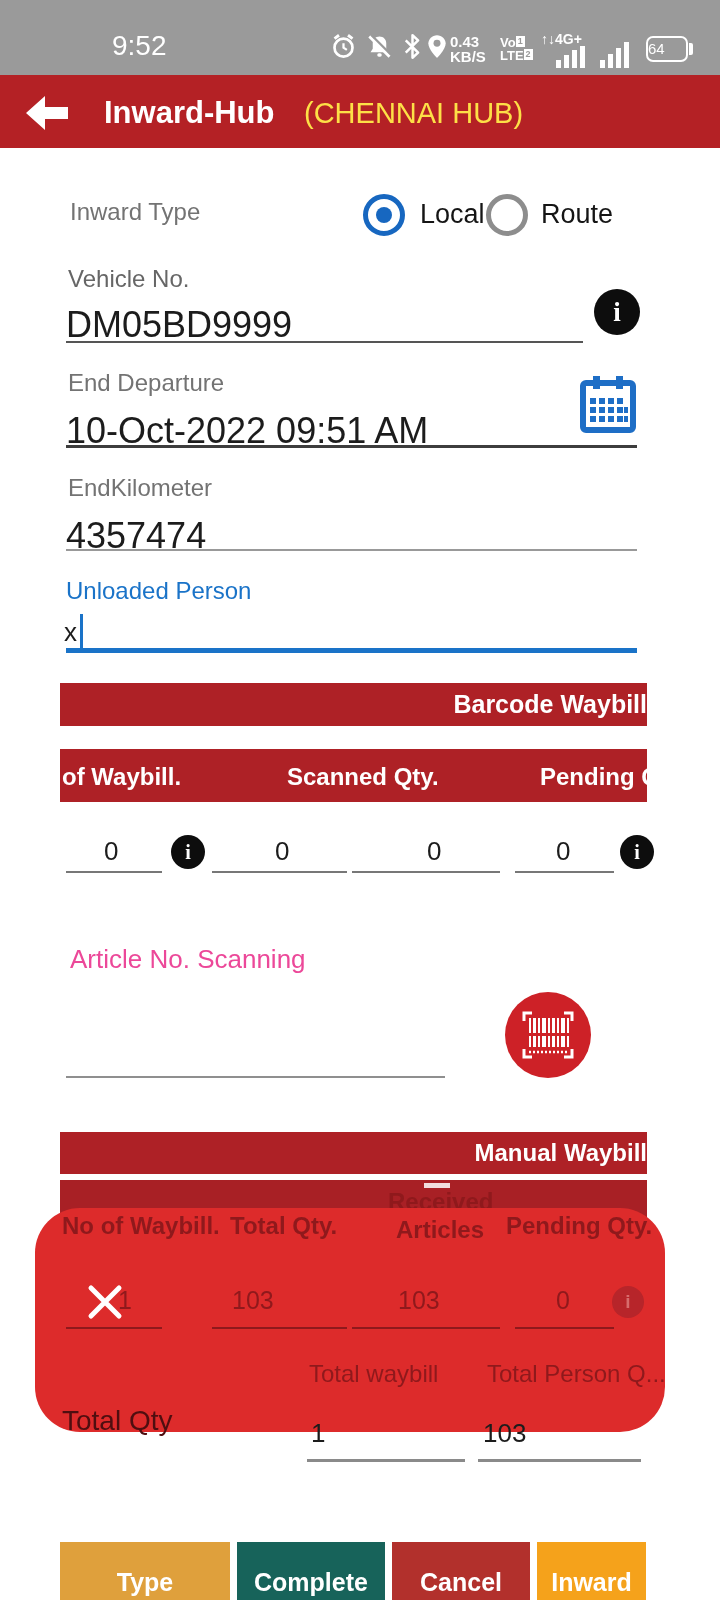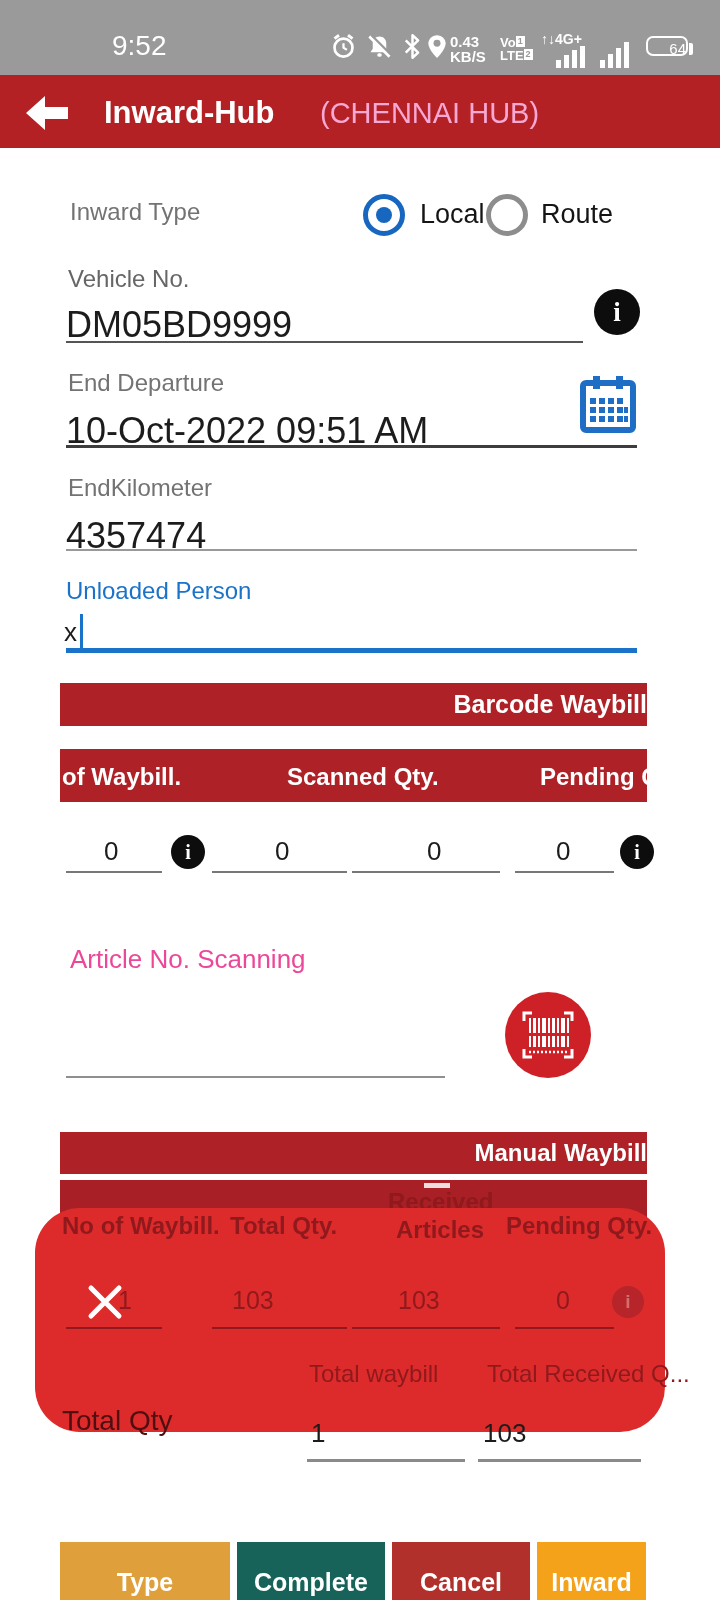--- a/index.html
+++ b/index.html
@@ -6,26 +6,26 @@
   body { font-family:"Liberation Sans", sans-serif; background:#000; }
   .screen { position:relative; width:720px; height:1600px; background:#fff; overflow:hidden; margin:0 auto; }
   .abs { position:absolute; }
   
   .statusbar { left:0; top:0; width:720px; height:75px; background:#9a9a9a; color:#fff; }
   .time { left:112px; top:30px; font-size:28px; }
   .sb-icon { top:33px; }
   .stack2 { font-size:15px; font-weight:bold; line-height:15px; letter-spacing:0; }
   .volte { font-size:13px; font-weight:bold; line-height:13px; }
   .simbox { display:inline-block; width:9px; height:11px; background:#fff; color:#9a9a9a; font-size:9px; line-height:11px; text-align:center; font-weight:bold; vertical-align:top; }
-  .battery { left:646px; top:36px; width:42px; height:20px; border:2px solid #fff; border-radius:7px; color:#fff; font-size:15px; text-align:right; line-height:22px; }
+  .battery { left:646px; top:36px; width:42px; height:26px; border:2px solid #fff; border-radius:7px; color:#fff; font-size:15px; text-align:left; line-height:22px; }
   .battery-nub { left:689px; top:43px; width:4px; height:12px; background:#fff; border-radius:0 2px 2px 0; }
   
   .appbar { left:0; top:75px; width:720px; height:73px; background:#b42125; }
   .appbar-title { left:104px; top:95px; font-size:31px; font-weight:bold; color:#fff; }
-  .appbar-sub { left:320px; top:97px; font-size:29px; color:#f9a8d4; }
+  .appbar-sub { left:304px; top:97px; font-size:29px; color:#fde047; }
   
   .lbl { font-size:24px; color:#737373; }
   .val { font-size:36px; color:#1c1c1c; }
   .uline { height:2px; background:#999; }
   .radio-outer { width:42px; height:42px; border-radius:50%; border:5px solid #8d8d8d; background:#fff; }
   .radio-outer.sel { border-color:#1767c0; }
   .radio-dot { position:absolute; left:8px; top:8px; width:16px; height:16px; border-radius:50%; background:#1767c0; }
   .radio-lbl { font-size:27px; color:#151515; }
   .info-circle { width:46px; height:46px; border-radius:50%; background:#0d0d0d; color:#fff; text-align:center; font-size:27px; line-height:46px; font-weight:bold; font-family:"Liberation Serif", serif; }
   .info-sm { width:34px; height:34px; border-radius:50%; background:#0d0d0d; color:#fff; text-align:center; font-size:20px; line-height:34px; font-weight:bold; font-family:"Liberation Serif", serif; }
@@ -235,21 +235,21 @@
     <div class="ghost-val abs" style="left:197px; top:78px">103</div>
     <div class="ghost-val abs" style="left:363px; top:78px">103</div>
     <div class="ghost-val abs" style="left:521px; top:78px">0</div>
     <div class="abs" style="left:577px; top:78px; width:32px; height:32px; border-radius:50%; background:#b7252a; color:#d76c6c; text-align:center; font-size:19px; line-height:32px; font-weight:bold">i</div>
     <div class="gline abs" style="left:31px;  top:119px; width:96px"></div>
     <div class="gline abs" style="left:177px; top:119px; width:135px"></div>
     <div class="gline abs" style="left:317px; top:119px; width:148px"></div>
     <div class="gline abs" style="left:480px; top:119px; width:99px"></div>
 
     <div class="ghost abs" style="left:274px; top:152px; font-weight:normal">Total waybill</div>
-    <div class="ghost abs" style="left:452px; top:152px; font-weight:normal">Total Received Q...</div>
+    <div class="ghost abs" style="left:452px; top:152px; font-weight:normal">Total Person Q...</div>
     <div class="abs" style="left:27px; top:197px; font-size:28px; color:#4f0e10">Total Qty</div>
 
     <svg class="abs" style="left:51px; top:75px" width="38" height="38" viewBox="0 0 38 38">
       <path d="M5 5 L33 33 M33 5 L5 33" stroke="#fff" stroke-width="5" stroke-linecap="round"></path>
     </svg>
 
   </div>
 
   <div class="abs totval" style="left:311px; top:1418px">1</div>
   <div class="abs totval" style="left:483px; top:1418px">103</div>

